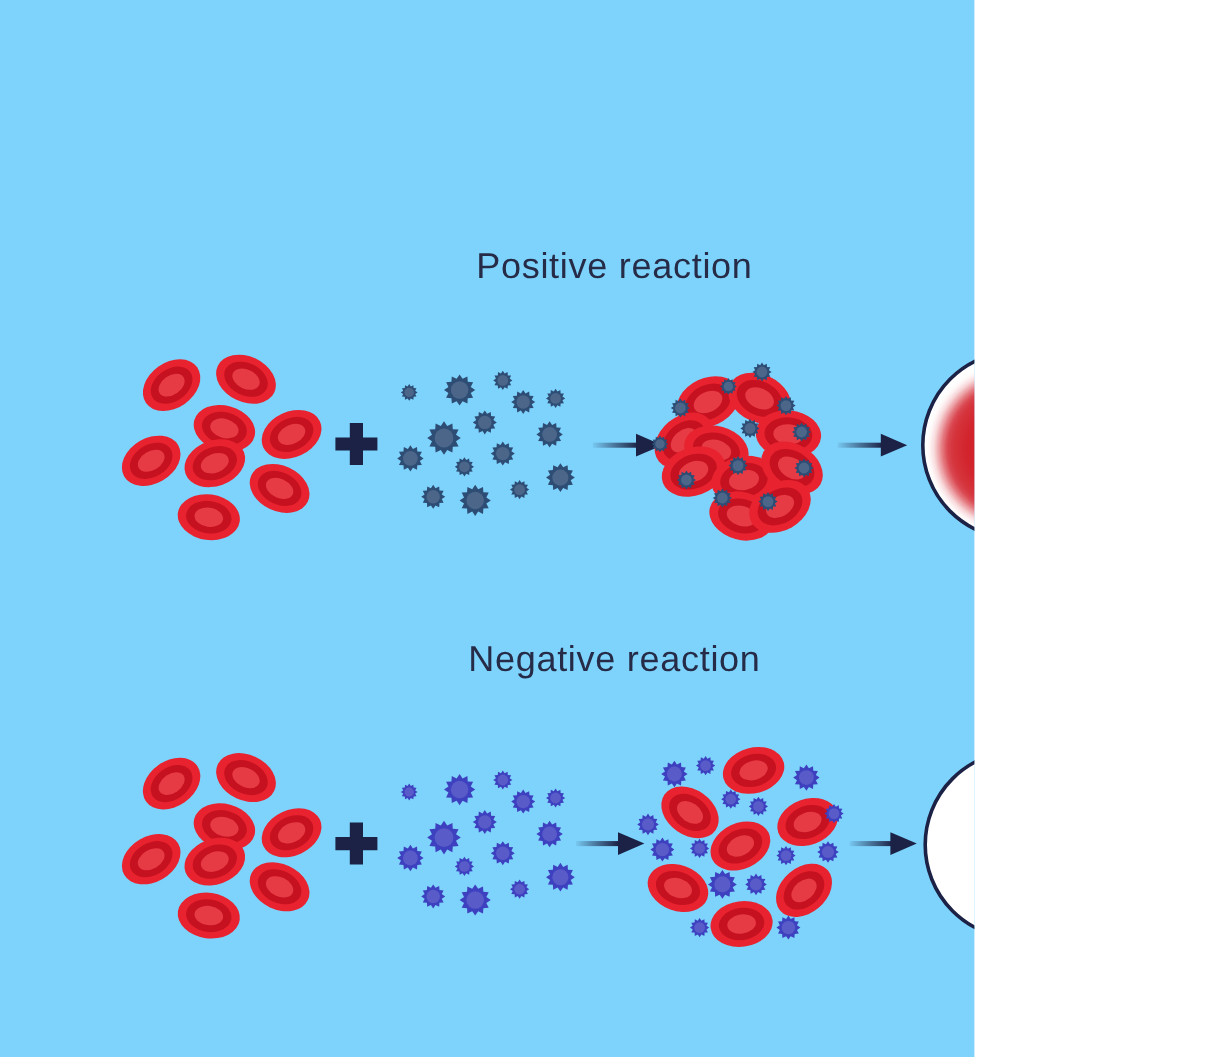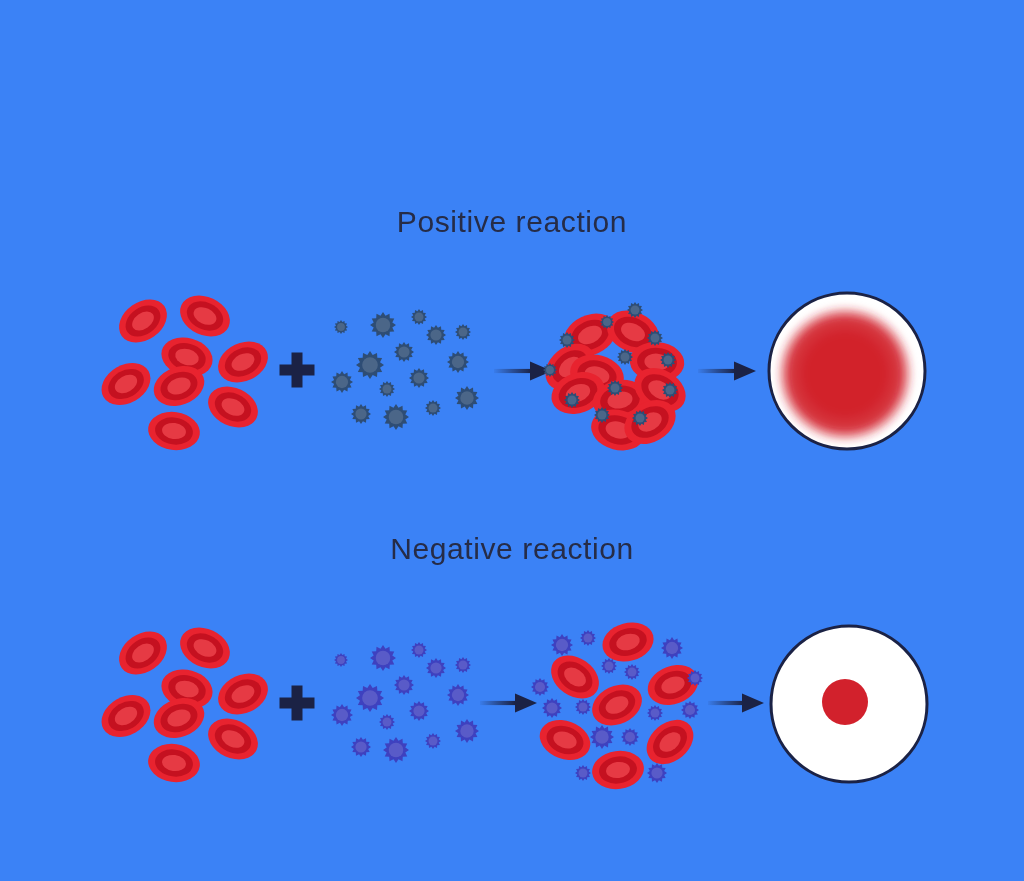--- a/index.html
+++ b/index.html
@@ -1,16 +1,16 @@
 <!DOCTYPE html>
 <html><head>
 <meta charset="utf-8">
 <style>
   html,body{margin:0;padding:0;background:#ffffff;}
-  .stage{width:1024px;height:881px;position:relative;background:#3b82f6;overflow:hidden;}
+  .stage{width:812px;height:881px;position:relative;background:#7dd3fc;overflow:hidden;}
   svg{display:block;}
   .title{font-family:"Liberation Sans", sans-serif;font-size:30px;font-weight:500;letter-spacing:0.6px;}
 </style>
 </head>
 <body>
 
 <div class="stage">
 <svg width="1024" height="881" viewBox="0 0 1024 881" xmlns="http://www.w3.org/2000/svg">
 
   <defs>

